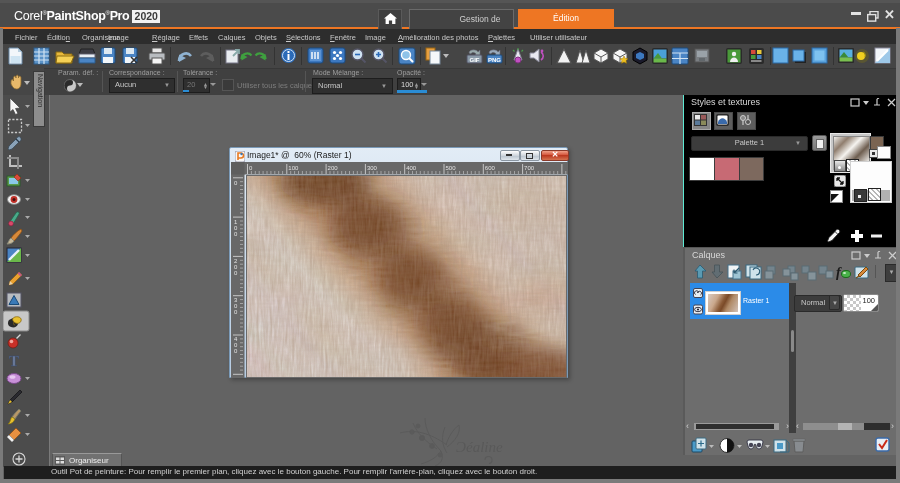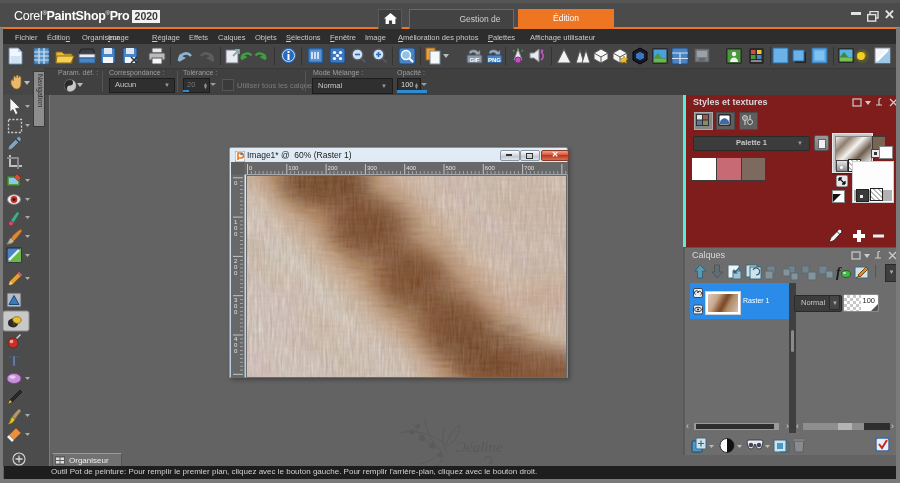--- a/index.html
+++ b/index.html
@@ -45,21 +45,21 @@
 <span style="position:absolute;left:107px;top:4px;text-align:right;"><u>I</u>mage</span>
 <span style="position:absolute;left:151px;top:4px;"><u>R</u>églage</span>
 <span style="position:absolute;left:188px;top:4px;">Effets</span>
 <span style="position:absolute;left:217px;top:4px;">Calques</span>
 <span style="position:absolute;left:254px;top:4px;">Objets</span>
 <span style="position:absolute;left:285px;top:4px;"><u>S</u>élections</span>
 <span style="position:absolute;left:329px;top:4px;"><u>F</u>enêtre</span>
 <span style="position:absolute;left:364px;top:4px;">Image</span>
 <span style="position:absolute;left:397px;top:4px;"><u>A</u>mélioration des photos</span>
 <span style="position:absolute;left:487px;top:4px;"><u>P</u>alettes</span>
-<span style="position:absolute;left:529px;top:4px;">Affichage utilisateur</span>
+<span style="position:absolute;left:529px;top:4px;">Utiliser utilisateur</span>
 </div>
 
 <div class="abs" id="toolbar" style="left:1px;top:44px;width:895px;height:24px;background:#454545;"></div>
 <svg class="abs" style="left:0;top:44px;" width="900" height="24" viewBox="0 0 900 24">
 
 <g stroke="#333" stroke-width="1">
         <path d="M152.5 3v18M170.5 3v18M220.5 3v18M274.5 3v18M301.5 3v18M392.5 3v18M420.5 3v18M505.5 3v18M551.5 3v18M770.5 3v18M833.5 3v18"></path>
       </g>
 
 <g transform="translate(8,4)">
@@ -591,21 +591,21 @@
       <ellipse cx="165" cy="100" rx="34" ry="28"></ellipse>
       <ellipse cx="209" cy="150" rx="36" ry="28"></ellipse>
       <ellipse cx="250" cy="196" rx="38" ry="26"></ellipse>
       <ellipse cx="300" cy="200" rx="38" ry="22" fill="#744020"></ellipse>
     </g>
     <rect width="322" height="203" filter="url(#streaks)" opacity="0.25"></rect>
     <rect x="0.5" y="0.5" width="321" height="202" fill="none" stroke="#6a6a6a" stroke-width="1"></rect>
   </svg>
 </div>
 
-<div class="abs" id="stylespanel" style="left:683px;top:95px;width:214px;height:152px;background:#7f1d1d;border-left:3px solid #5eead4;box-sizing:border-box;font-weight:bold;">
+<div class="abs" id="stylespanel" style="left:683px;top:95px;width:214px;height:152px;background:#000000;border-left:1px solid #5eead4;box-sizing:border-box;">
   <div style="position:absolute;left:7px;top:2px;font-size:9px;color:#d8d8d8;">Styles et textures</div>
   <svg style="position:absolute;left:166px;top:3px;" width="48" height="10" viewBox="0 0 48 10">
         <rect x="1" y="1" width="8" height="7" fill="none" stroke="#ccc" stroke-width="1.2"></rect>
         <path d="M13 3l3 4 3-4z" fill="#ccc"></path>
         <path d="M27 1v6M24 7h6M27 1l2-1" stroke="#ccc" stroke-width="1.2" fill="none"></path>
         <path d="M38 1l7 7M45 1l-7 7" stroke="#ccc" stroke-width="1.3"></path>
       </svg>
 
   <div style="position:absolute;left:8px;top:17px;width:17px;height:16px;background:#868686;border:1px solid #aaa;"></div>
   <svg style="position:absolute;left:10px;top:19px;" width="13" height="12" viewBox="0 0 13 12">

